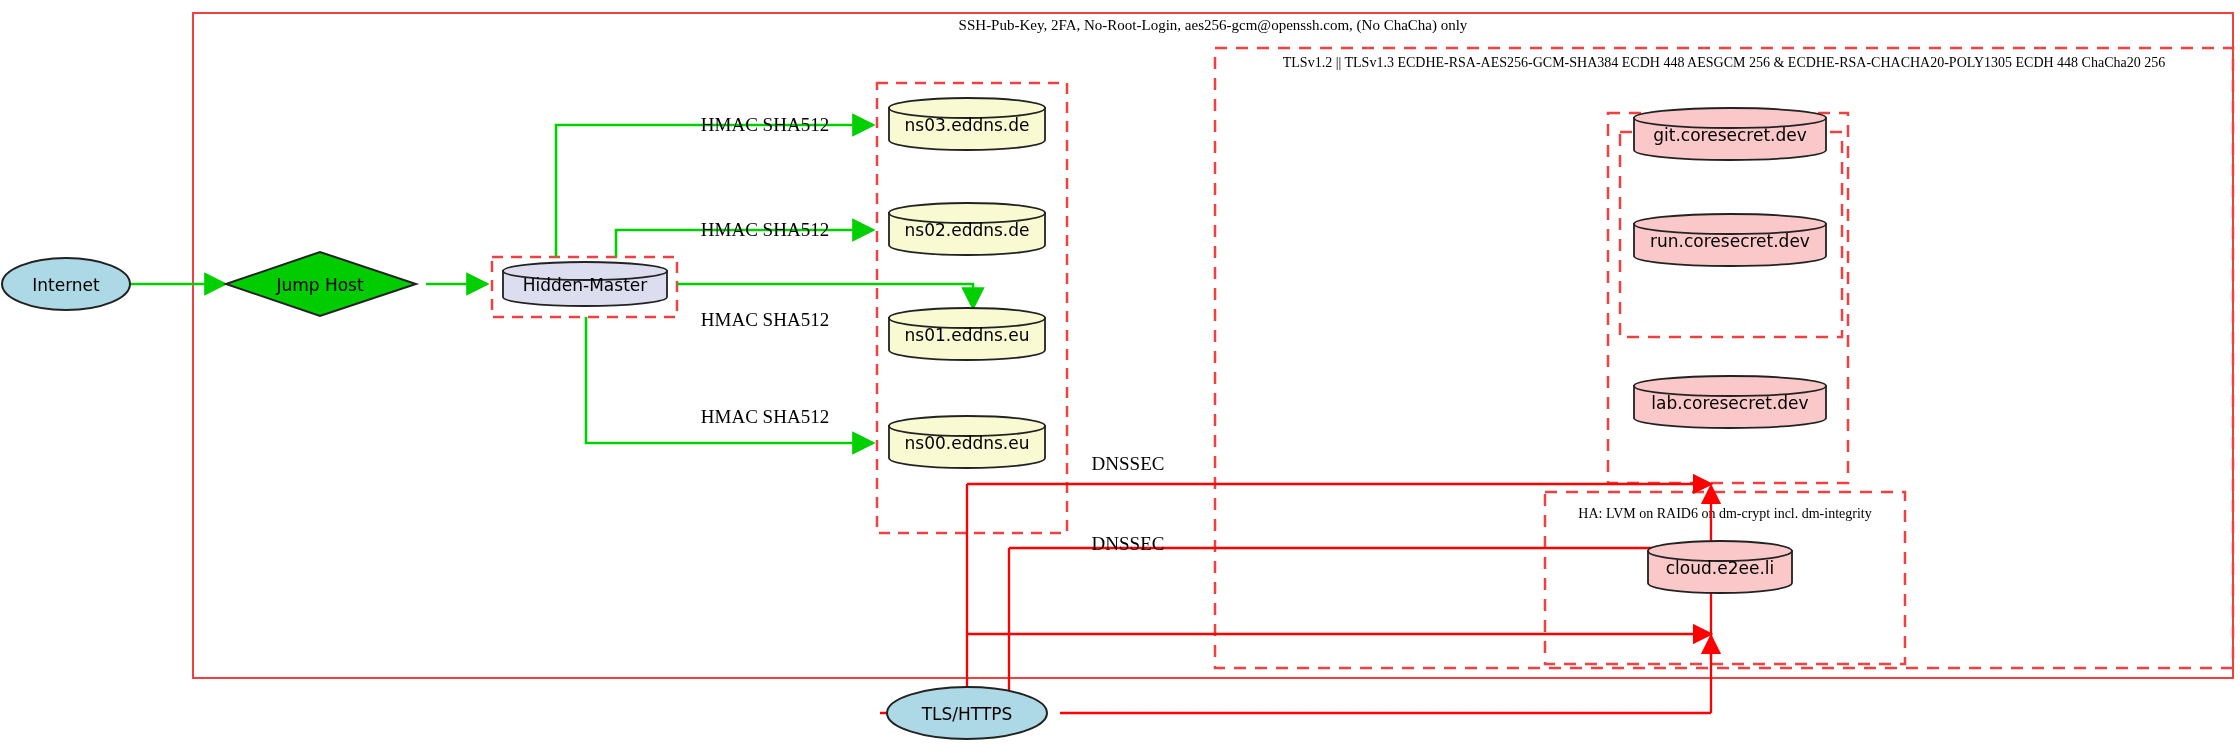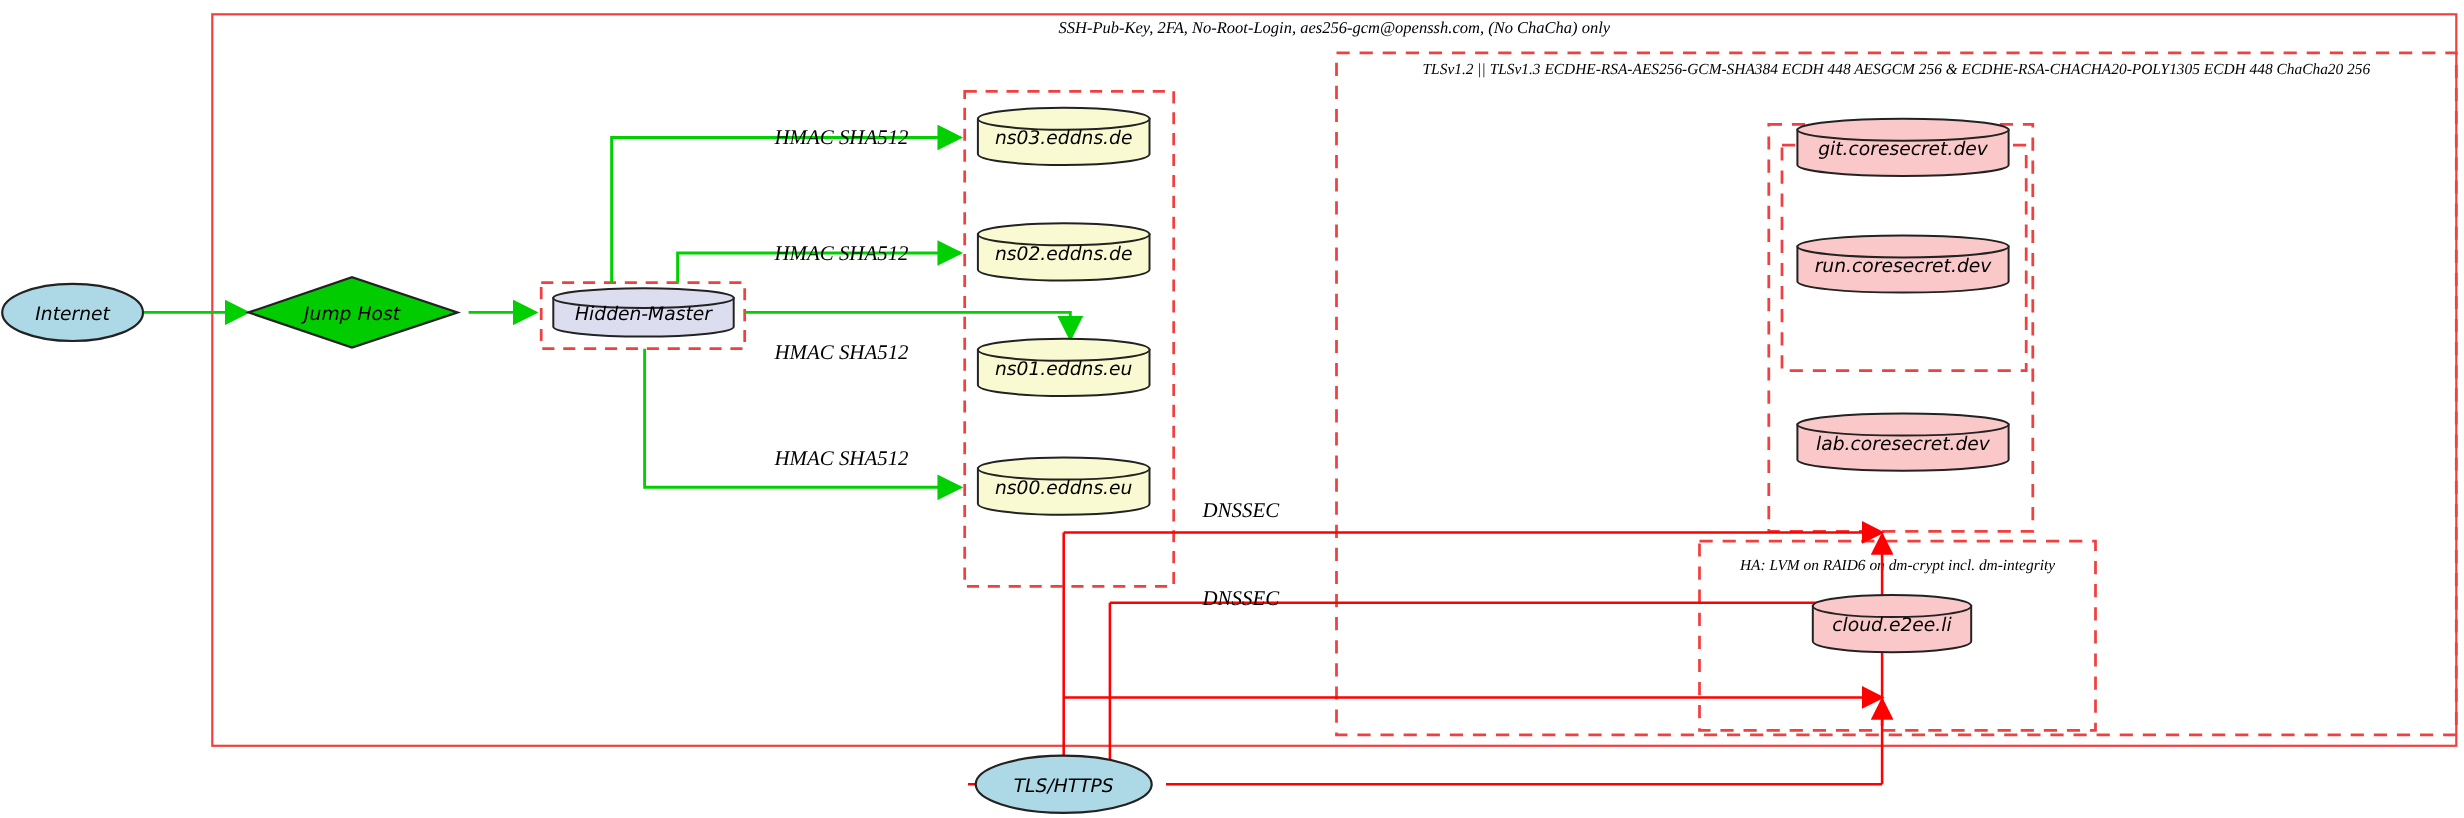--- a/index.html
+++ b/index.html
@@ -1,18 +1,18 @@
 <!DOCTYPE html>
 <html><head>
 <meta charset="utf-8">
 <style>
   html,body{margin:0;padding:0;background:#ffffff;}
   body{width:2240px;height:744px;overflow:hidden;
        font-family:"Liberation Sans",sans-serif;}
-  #stage{position:relative;width:2240px;height:564px;font-style:italic;}
+  #stage{position:relative;width:2240px;height:564px;}
   svg{position:absolute;top:0;left:0;width:2240px;height:744px;}
   .serif-label{font-family:"Liberation Serif",serif;fill:#000;}
   .node-label{font-family:"DejaVu Sans",sans-serif;fill:#000;}
 </style>
 </head>
 <body>
 
 <div id="stage">
 <svg viewBox="0 0 2240 744" xmlns="http://www.w3.org/2000/svg">
   <defs>

